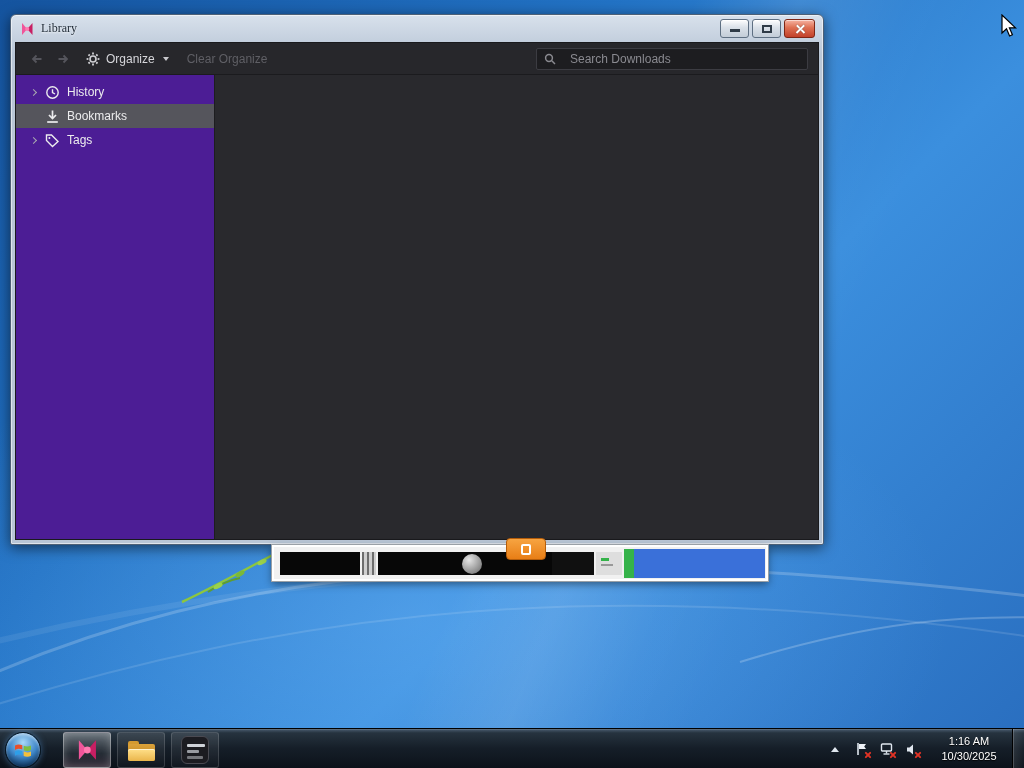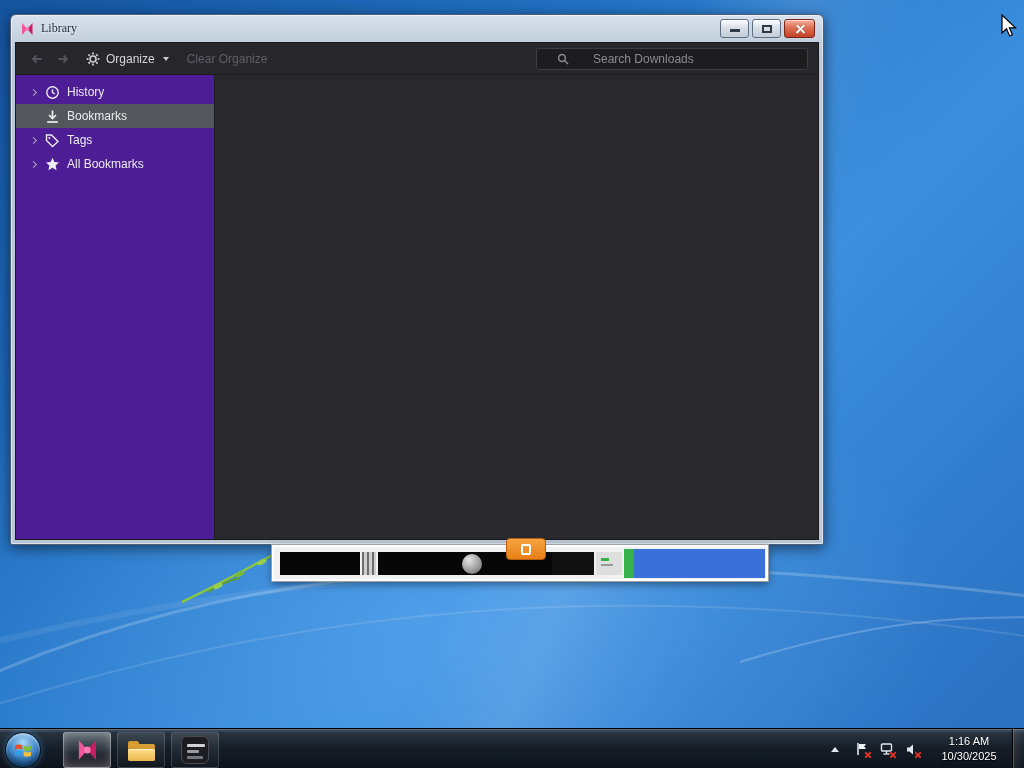--- a/index.html
+++ b/index.html
@@ -45,21 +45,21 @@
 
   
   .lib-toolbar { height:32px; flex:0 0 auto; display:flex; align-items:center; padding:0 10px;
     background:#27272b; border-bottom:1px solid #1b1b1e; }
   .nav-arrow { width:22px; height:22px; display:flex; align-items:center; justify-content:center; margin-right:4px; }
   .tb-btn { display:flex; align-items:center; gap:6px; padding:3px 8px; border-radius:2px; color:#d6d6da; font-size:12px; }
   .tb-btn .caret { width:0; height:0; border-left:3.5px solid transparent; border-right:3.5px solid transparent; border-top:4px solid #c8c8cc; margin-left:2px; }
   .tb-disabled { color:#5f5f65; font-size:12px; padding:3px 10px; }
   .tb-spacer { flex:1; }
   .searchbox { width:272px; height:22px; background:#1d1d20; border:1px solid #3c3c42; border-radius:2px;
-    display:flex; align-items:center; padding:0 20px; gap:24px; }
+    display:flex; align-items:center; padding:0 7px; gap:14px; }
   .searchbox input { flex:1; background:transparent; border:none; outline:none; color:#c9c9cd; font-size:12px;
     font-family:"Liberation Sans","DejaVu Sans",sans-serif; }
   .searchbox input::placeholder { color:#8a8a90; opacity:1; }
 
   
   .lib-body { flex:1; display:flex; min-height:0; }
   .lib-sidebar { width:199px; flex:0 0 auto; background:#4c1d95; border-right:1px solid #1d1d20; padding-top:5px; }
   .side-item { height:24px; display:flex; align-items:center; padding-left:9px; color:#ececee; font-size:12px; cursor:default; }
   .side-item.selected { background:#55555c; }
   .chev-wrap { width:16px; flex:0 0 auto; display:flex; align-items:center; justify-content:center; }
@@ -245,31 +245,20 @@
             </span>
           <span class="side-icon">
             <svg width="15" height="15" viewBox="0 0 15 15">
               <path d="M1.5 2 H6.5 L13 8.5 L7.5 13.5 L1.5 7.5 Z" fill="none" stroke="#ececee" stroke-width="1.4"></path>
               <circle cx="4.4" cy="4.9" r="1" fill="#ececee"></circle>
             </svg>
           </span>
           <span>Tags</span>
         </div>
 
-        <div class="side-item">
-          <span class="chev-wrap">
-              <span class="chev"></span>
-            </span>
-          <span class="side-icon">
-            <svg width="15" height="15" viewBox="0 0 15 15">
-              <path d="M7.5 0.8 L9.4 5 L14 5.5 L10.6 8.6 L11.6 13.2 L7.5 10.8 L3.4 13.2 L4.4 8.6 L1 5.5 L5.6 5 Z" fill="#eceef0"></path>
-            </svg>
-          </span>
-          <span>All Bookmarks</span>
-        </div>
 
       </div>
       <div class="lib-content"></div>
     </div>
   </div>
 </div>
 
 <div class="mini-strip">
   <div class="ms-abs ms-blackA"></div>
   <div class="ms-abs ms-stripes"></div>

